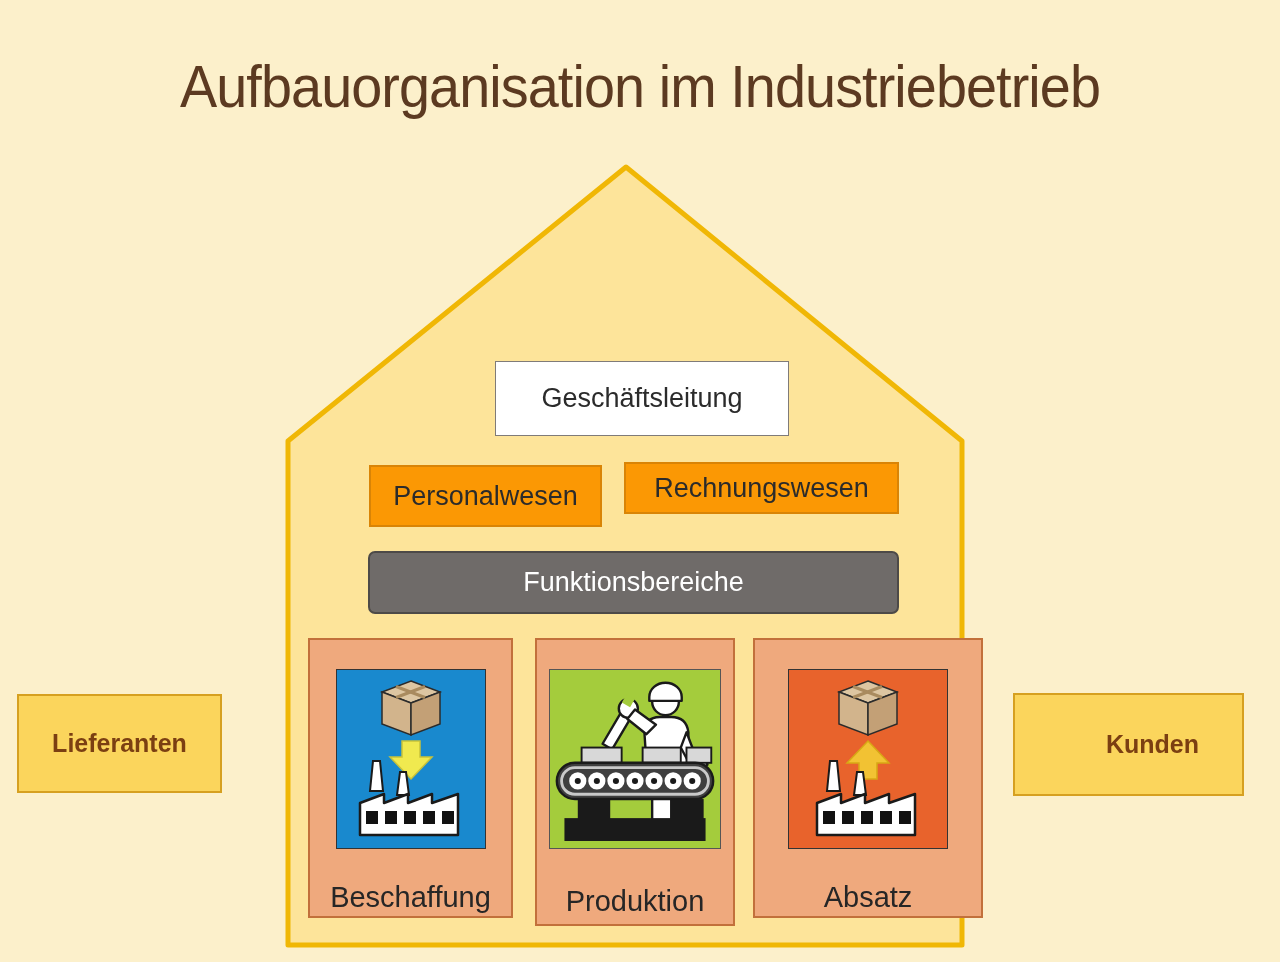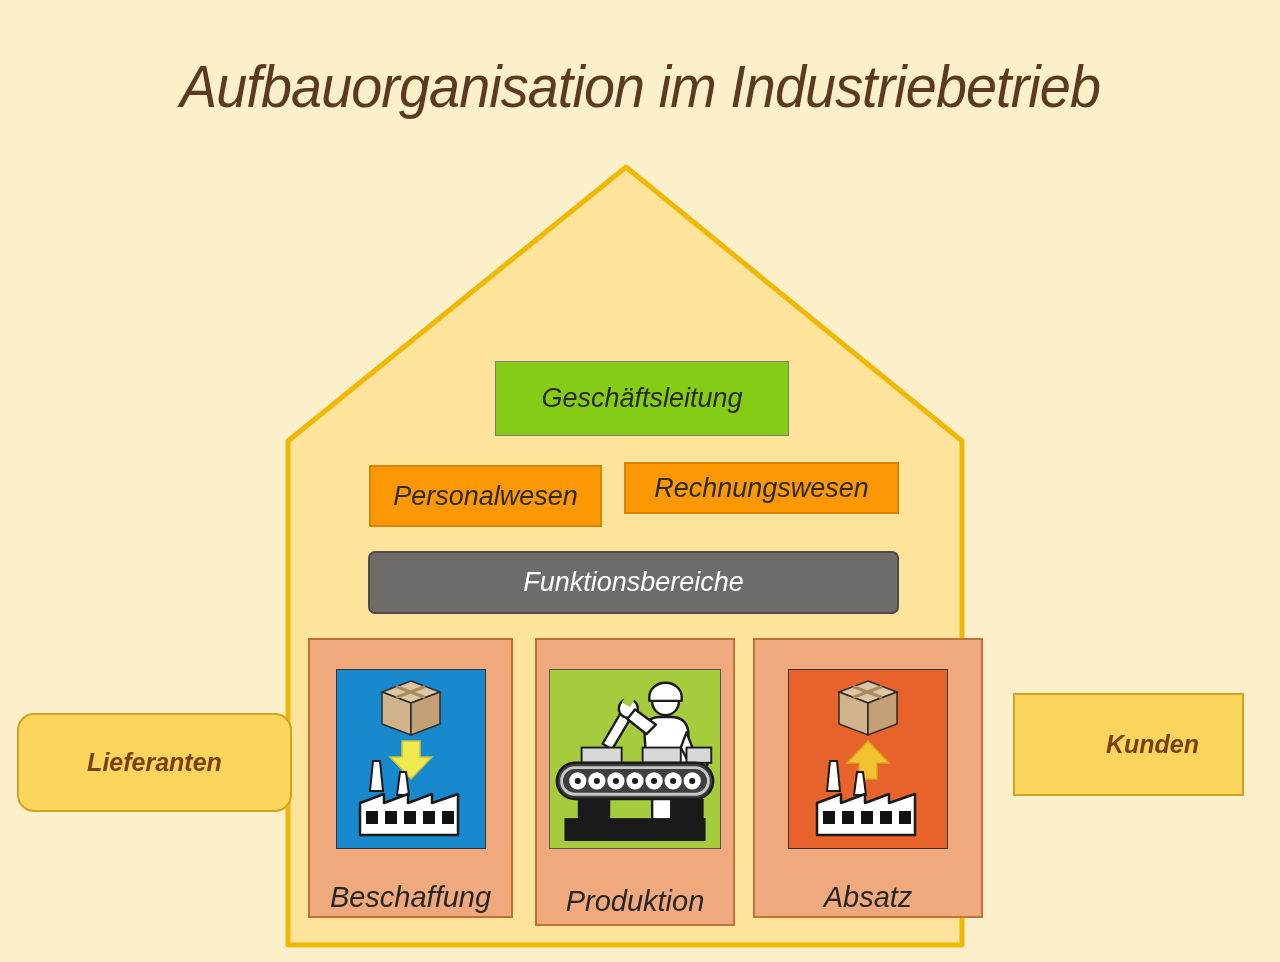--- a/index.html
+++ b/index.html
@@ -3,21 +3,21 @@
 <meta charset="utf-8">
 <style>
   html,body{margin:0;padding:0;}
   body{
     width:1280px;height:962px;
     background:#FCF0CB;
     font-family:"Liberation Sans", sans-serif;
     position:relative;
     overflow:hidden;
   }
-  .canvas{position:absolute;inset:0;width:1280px;height:962px;font-style:italic;}
+  .canvas{position:absolute;inset:0;width:1280px;height:962px;}
 
   .title{
     position:absolute;
     left:0;top:52px;width:1280px;
     text-align:center;
     font-size:60px;
     font-weight:400;
     color:#5C3A21;
     transform:scaleX(0.93);
     letter-spacing:-1px;
@@ -27,21 +27,21 @@
   .house-svg{position:absolute;left:0;top:0;}
 
   .boxlabel{
     display:flex;align-items:center;justify-content:center;
     position:absolute;box-sizing:border-box;
     color:#2B2B2B;
   }
 
   .management{
     left:495px;top:361px;width:294px;height:75px;
-    background:#84cc16;border:1px solid #7F7B79;
+    background:#ffffff;border:1px solid #7F7B79;
     font-size:27px;
   }
   .staff{
     background:#FB9804;border:2px solid #D98406;
     font-size:27px;
   }
   .staff.personal{left:369px;top:465px;width:233px;height:62px;}
   .staff.rechnung{left:624px;top:462px;width:275px;height:52px;}
 
   .funcbar{
@@ -72,21 +72,21 @@
     flex:1;display:flex;align-items:center;justify-content:center;
     font-size:29px;color:#262626;
   }
 
   .external{
     position:absolute;box-sizing:border-box;
     background:#FBD55C;border:2px solid #D6A020;
     display:flex;align-items:center;justify-content:center;
     font-size:25px;font-weight:bold;color:#7B3F12;
   }
-  .external.lieferanten{left:17px;top:713px;width:275px;height:99px;border-radius:17px;}
+  .external.lieferanten{left:17px;top:694px;width:205px;height:99px;}
   .external.kunden{left:1013px;top:693px;width:231px;height:103px;padding-left:48px;}
 </style>
 </head>
 <body>
 
 <div class="canvas">
 
   <svg class="house-svg" width="1280" height="962" viewBox="0 0 1280 962">
     <polygon points="626,167 962,441 962,945 288,945 288,441" fill="#FDE49A" stroke="#F0B705" stroke-width="5" stroke-linejoin="round"></polygon>
   </svg>

